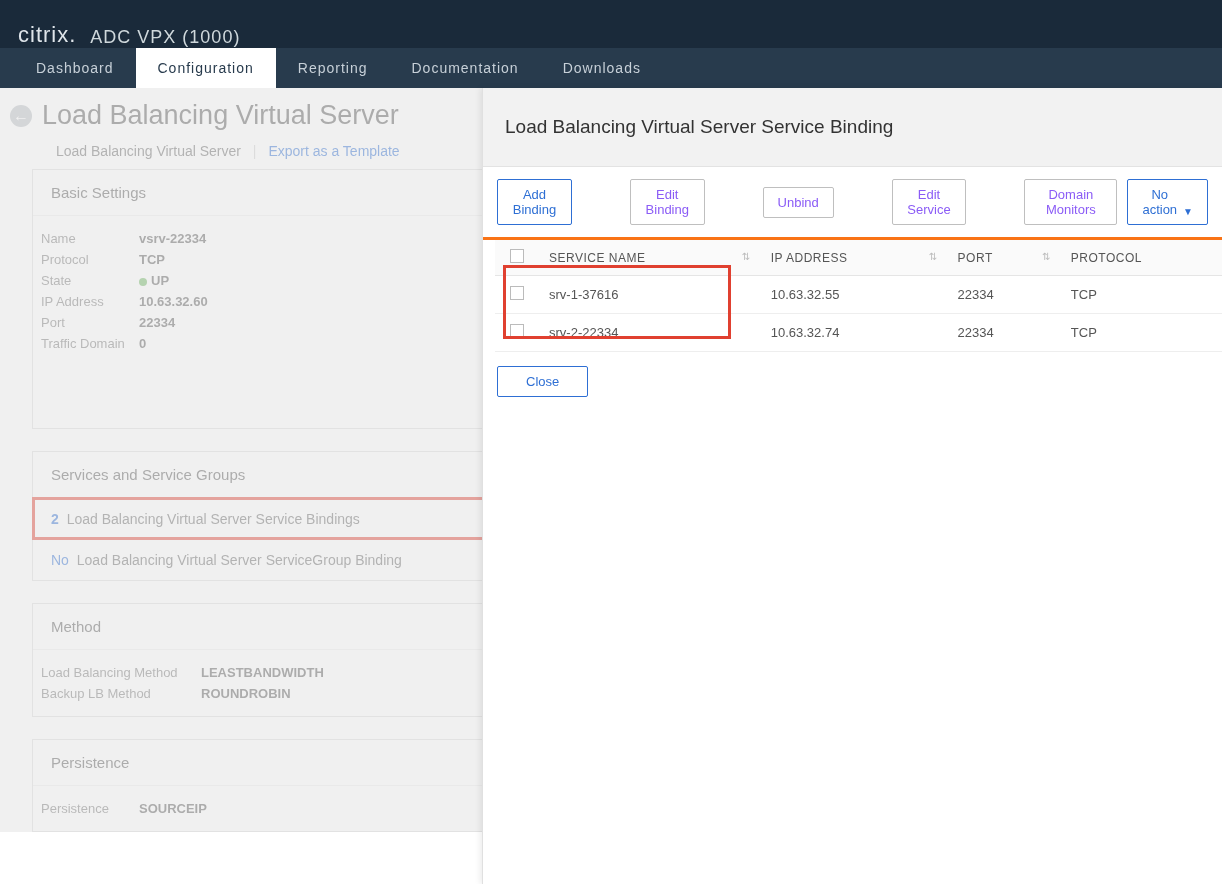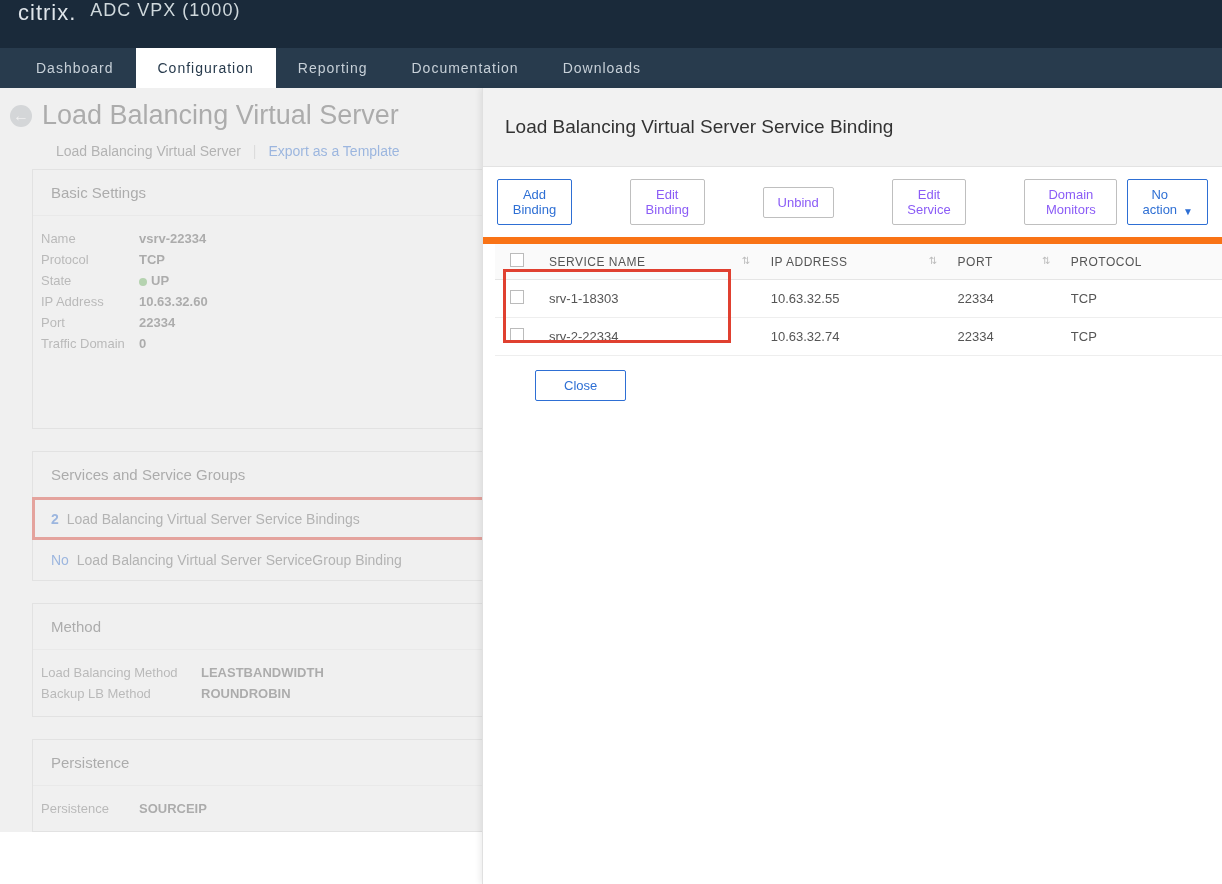--- a/index.html
+++ b/index.html
@@ -1,18 +1,18 @@
 <!DOCTYPE html>
 <html><head>
 <meta charset="utf-8">
 <style>
   * { box-sizing: border-box; margin: 0; padding: 0; font-family: Arial, Helvetica, sans-serif; }
   body { background: #fff; width: 1222px; height: 884px; overflow: hidden; position: relative; }
 
-  .topbar { background: #1a2a3a; height: 48px; display: flex; align-items: flex-start; padding: 0 18px; color: #cfd8dc; }
+  .topbar { background: #1a2a3a; height: 48px; display: flex; align-items: flex-end; padding: 0 18px; color: #cfd8dc; }
   .logo { font-size: 22px; letter-spacing: 1px; font-weight: 400; color: #dfe5ea; }
   .product { margin-left: 14px; font-size: 18px; color: #cfd8dc; letter-spacing: 1px; }
 
   .navbar { background: #283b4d; height: 40px; display: flex; align-items: stretch; padding-left: 14px; }
   .navtab { color: #c7d0d8; font-size: 14px; letter-spacing: 1px; padding: 0 22px; display: flex; align-items: center; cursor: pointer; }
   .navtab.active { background: #fff; color: #283b4d; }
 
   .page { position: relative; padding: 12px 0 0 0; }
 
   .dim-overlay { position: absolute; top: 0; left: 0; right: 0; bottom: 0; background: rgba(230,230,230,0.6); z-index: 5; pointer-events: none; }
@@ -35,36 +35,36 @@
 
   .service-row { border-top: 1px solid #eee; padding: 12px 18px; font-size: 14px; color: #666; }
   .service-row .count { color: #2e6fd4; font-weight: 600; margin-right: 4px; }
   .service-row .nocount { color: #2e6fd4; margin-right: 4px; }
 
   .highlight-red { outline: 3px solid #e04030; outline-offset: -2px; }
 
   
   .modal { position: absolute; top: 88px; right: 0; width: 740px; bottom: 0; background: #fff; z-index: 10; border-left: 1px solid #e0e0e0; box-shadow: -2px 0 6px rgba(0,0,0,0.08); }
   .modal-head { background: #f2f2f2; padding: 28px 22px; font-size: 19px; color: #333; border-bottom: 1px solid #e3e3e3; }
-  .modal-toolbar { display: flex; align-items: center; padding: 12px 14px; gap: 10px; border-bottom: 7px solid #f97316; }
+  .modal-toolbar { display: flex; align-items: center; padding: 12px 14px; gap: 10px; border-bottom: 3px solid #f97316; }
   .btn { border: 1px solid #2e6fd4; background: #fff; color: #2e6fd4; font-size: 13px; padding: 7px 14px; border-radius: 2px; cursor: pointer; }
   .btn.secondary { border-color: #bfbfbf; color: #8b5cf6; cursor: not-allowed; margin-left: 48px; }
   .btn.noaction { margin-left: auto; display: flex; align-items: flex-end; gap: 6px; }
   .btn.noaction .chev { font-size: 10px; }
 
   .tbl { width: 100%; border-collapse: collapse; font-size: 13px; }
   .tbl th { text-align: left; color: #555; font-weight: 500; padding: 9px 10px; border-bottom: 1px solid #e5e5e5; letter-spacing: 0.5px; font-size: 12px; background:#fafafa; }
   .tbl td { padding: 10px 10px; color: #555; border-bottom: 1px solid #eee; }
   .tbl .chkcell { width: 44px; text-align: center; }
   .chk { width: 14px; height: 14px; border: 1px solid #bbb; display: inline-block; background: #fff; }
   .sort { color: #bbb; font-size: 10px; float: right; }
 
   .row-highlight { position: absolute; border: 3px solid #e04030; pointer-events: none; z-index: 20; }
 
-  .modal-footer { padding: 14px; margin-left: 38px; }
+  .modal-footer { padding: 14px; }
 </style>
 </head>
 <body>
 
 <div class="topbar">
   <span class="logo">citrix.</span>
   <span class="product">ADC VPX (1000)</span>
 </div>
 
 <div class="navbar">
@@ -178,21 +178,21 @@
           <th class="chkcell"><span class="chk"></span></th>
           <th><span>SERVICE NAME</span><span class="sort">⇅</span></th>
           <th><span>IP ADDRESS</span><span class="sort">⇅</span></th>
           <th><span>PORT</span><span class="sort">⇅</span></th>
           <th><span>PROTOCOL</span></th>
         </tr>
       </thead>
       <tbody>
         <tr>
           <td class="chkcell"><span class="chk"></span></td>
-          <td>srv-1-18303</td>
+          <td>srv-1-37616</td>
           <td>10.63.32.55</td>
           <td>22334</td>
           <td>TCP</td>
         </tr>
         <tr>
           <td class="chkcell"><span class="chk"></span></td>
           <td>srv-2-22334</td>
           <td>10.63.32.74</td>
           <td>22334</td>
           <td>TCP</td>

